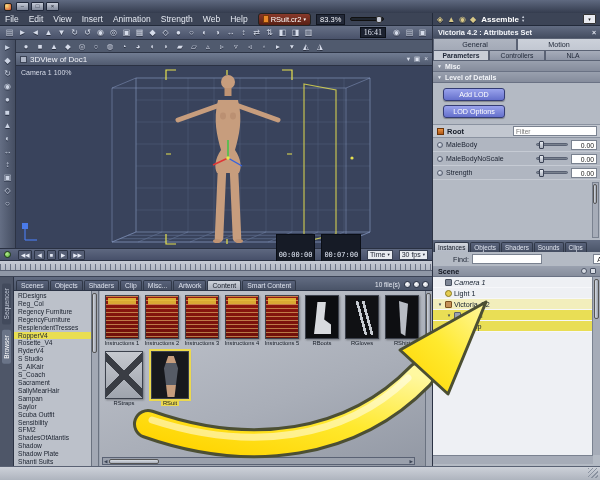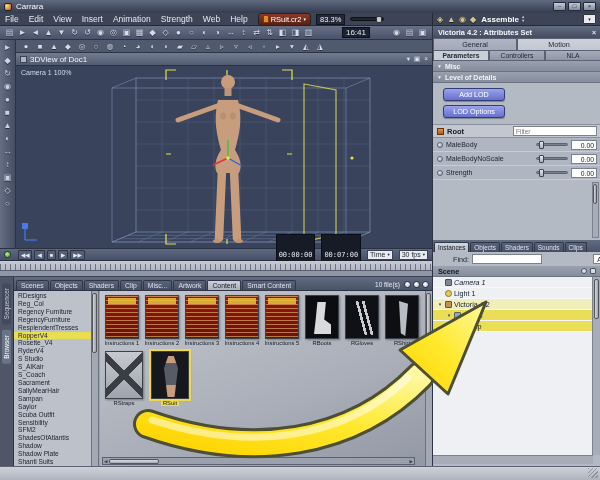--- a/index.html
+++ b/index.html
@@ -25,21 +25,21 @@
   .roombar{position:absolute;left:432px;top:13px;width:168px;height:13px;background:#3c4456;border-bottom:1px solid #222a3a;border-left:1px solid #222a3a;display:flex;align-items:center;gap:3px;padding:0 4px;color:#fff}
   .riconrow{display:flex;gap:4px}
   .ricon{font-size:8px;line-height:9px;color:#d8c888;text-shadow:0 1px 0 #1c2230}
   .roomlabel{font-size:8px;font-weight:bold;margin-left:2px}
   .spin{display:flex;flex-direction:column;font-size:4.5px;line-height:4px;color:#cfd4e0}
   .roomsel{width:13px;height:10px;background:#e8eaf0;border:1px solid #333;color:#222;font-size:5px;text-align:center;line-height:9px;border-radius:1px;margin-left:auto}
   
   .toolbar1{position:absolute;left:0;top:26px;width:432px;height:14px;background:linear-gradient(#667086,#49526a);border-bottom:1px solid #2c3344;display:flex;align-items:center;padding:0 3px}
   .iconrow{display:flex;align-items:center}
   .ticon{width:13px;text-align:center;font-size:8px;color:#d6dcea;text-shadow:0 1px 0 #2a3040}
-  .clock{margin-left:auto;background:#1c2230;color:#e4e8f4;font-family:Liberation Sans, sans-serif;font-size:8px;padding:0 3px;border:1px solid #0c1018;margin-right:20px}
+  .clock{margin-left:auto;background:#1c2230;color:#e4e8f4;font-family:Liberation Serif, serif;font-size:8px;padding:0 3px;border:1px solid #0c1018;margin-right:4px}
   .toolbar2{position:absolute;left:16px;top:40px;width:416px;height:13px;background:#505a6e;border-bottom:1px solid #2c3344;display:flex;align-items:center;padding:0 3px}
   .toolbar2 .ticon{font-size:7.5px;width:14px}
   .lefttools{position:absolute;left:0;top:40px;width:16px;height:208px;background:linear-gradient(90deg,#646e84,#454e62);border-right:1px solid #2c3344;display:flex;flex-direction:column;align-items:center;padding-top:3px;gap:4px}
   .lticon{font-size:8px;line-height:9px;color:#ccd4e4;text-shadow:0 1px 0 #283043}
   
   .vphead{position:absolute;left:16px;top:53px;width:416px;height:13px;background:linear-gradient(#717c92,#515b70);border-bottom:1px solid #2a3142;display:flex;align-items:center;padding:0 4px;color:#f2f4fa;font-size:8px;gap:3px}
   .vpico{width:7px;height:7px;background:#aeb6c6;border:1px solid #3c4456}
   .vpright{margin-left:auto;display:flex;gap:4px;font-size:6.5px;color:#dde2ee}
   .viewport{position:absolute;left:16px;top:66px;width:416px;height:182px;background:#39435c;overflow:hidden}
   .camlabel{position:absolute;left:5px;top:3px;font-size:7px;color:#d6dbe8}
@@ -159,21 +159,20 @@
   
   .arrow-overlay{position:absolute;left:0;top:0;z-index:60;pointer-events:none}
 </style>
 </head>
 <body>
 
 <div class="app">
 
   <div class="titlebar">
     <span class="logo"></span>
-    <span class="wtitle">Carrara</span>
     <span class="wctrls">
       <span class="wbtn">–</span>
       <span class="wbtn">□</span>
       <span class="wbtn">×</span>
     </span>
   </div>
 
   <div class="menubar">
     <span class="menuitems">
         <span class="mitem">File</span>

